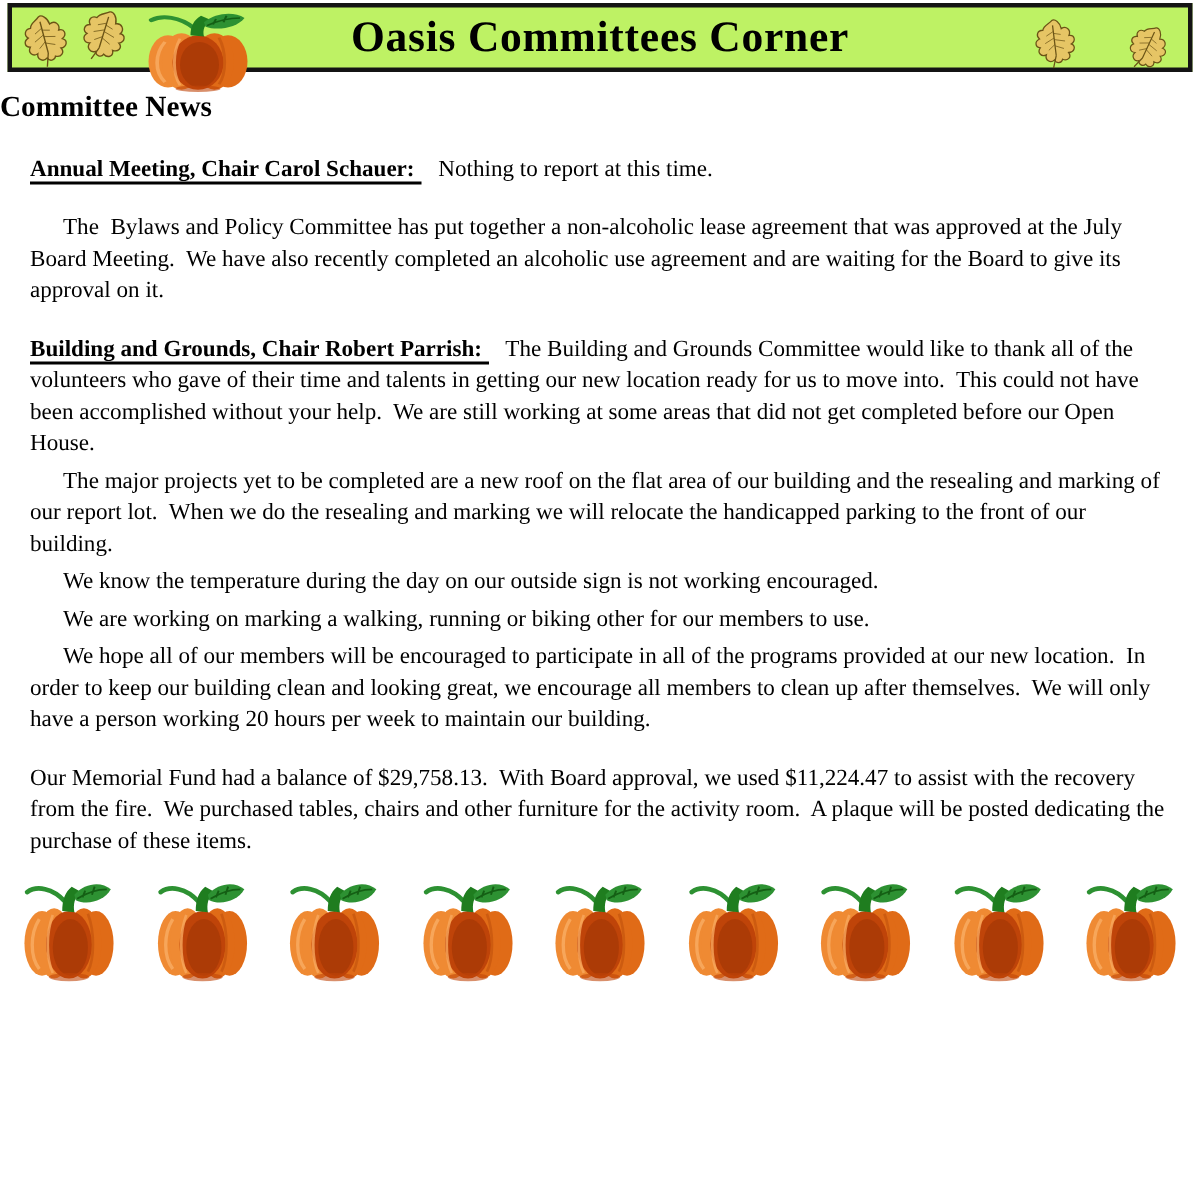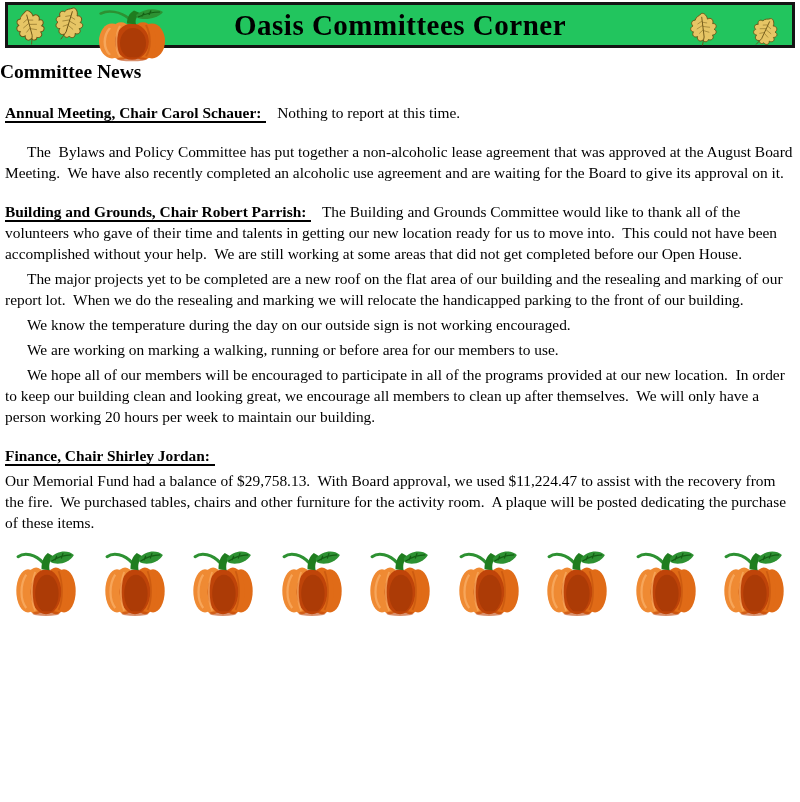--- a/index.html
+++ b/index.html
@@ -8,39 +8,39 @@
     --oak-leaf-gold:#e6c565; --oak-leaf-outline:#6b5416; --border-black:#141414;
   }
   html,body{margin:0;padding:0;}
   body{
     width:800px;height:802px;overflow:hidden;background:#ffffff;color:#000;
     font-family:"Liberation Serif","DejaVu Serif",serif;
   }
   
   .header-box{
     position:relative;margin:2px 5px 12px 5px;height:40px;
-    border:3px solid var(--border-black);background:#22c55e;padding-left:20px;
+    border:3px solid var(--border-black);background:#bef264;padding-left:20px;
   }
   .header-title{
     position:absolute;left:0;right:0;top:2px;text-align:center;
     font-size:29px;font-weight:bold;letter-spacing:.5px;line-height:36px;
   }
   .deco{position:absolute;line-height:0;}
   .deco svg{display:block;}
   .hdr-leaf-1{left:6px;top:3px;transform:rotate(-18deg);}
   .hdr-leaf-2{left:44px;top:0px;transform:rotate(14deg);}
   .hdr-pumpkin{left:84px;top:-1px;z-index:3;}
   .hdr-leaf-3{right:72px;top:6px;transform:rotate(-10deg);}
   .hdr-leaf-4{right:12px;top:10px;transform:rotate(22deg);}
   
   .subtitle{
     margin-top:11px;font-size:19.5px;font-weight:bold;line-height:24px;
   }
   
-  .content{padding:0 5px;font-size:15.4px;line-height:21px;}
+  .content{padding:0 20px;font-size:15.4px;line-height:21px;}
   .section{margin-top:18px;}
   .section p{margin:4px 0 0 0;white-space:pre-wrap;}
   .section p:first-child{margin-top:0;}
   .section p.indent{text-indent:22px;}
   .heading{
     font-weight:bold;border-bottom:2px solid #000;
     padding-right:5px;margin-right:7px;
   }
   .heading-line{margin-bottom:2px;}
   
@@ -109,31 +109,30 @@
   </span>
 </div>
 
 <div class="subtitle">Committee News</div>
 
 <div class="content">
     <div class="section">
       <p><span class="heading">Annual Meeting, Chair Carol Schauer:</span> <span>Nothing to report at this time.</span></p>
     </div>
     <div class="section">
-      <p class="indent">The  Bylaws and Policy Committee has put together a non-alcoholic lease agreement that was approved at the August Board Meeting.  We have also recently completed an alcoholic use agreement and are waiting for the Board to give its approval on it.</p>
+      <p class="indent">The  Bylaws and Policy Committee has put together a non-alcoholic lease agreement that was approved at the July Board Meeting.  We have also recently completed an alcoholic use agreement and are waiting for the Board to give its approval on it.</p>
     </div>
     <div class="section">
       <p><span class="heading">Building and Grounds, Chair Robert Parrish:</span> <span>The Building and Grounds Committee would like to thank all of the volunteers who gave of their time and talents in getting our new location ready for us to move into.  This could not have been accomplished without your help.  We are still working at some areas that did not get completed before our Open House.</span></p>
       <p class="indent">The major projects yet to be completed are a new roof on the flat area of our building and the resealing and marking of our report lot.  When we do the resealing and marking we will relocate the handicapped parking to the front of our building.</p>
       <p class="indent">We know the temperature during the day on our outside sign is not working encouraged.</p>
-      <p class="indent">We are working on marking a walking, running or before area for our members to use.</p>
+      <p class="indent">We are working on marking a walking, running or biking other for our members to use.</p>
       <p class="indent">We hope all of our members will be encouraged to participate in all of the programs provided at our new location.  In order to keep our building clean and looking great, we encourage all members to clean up after themselves.  We will on­ly have a person working 20 hours per week to maintain our building.</p>
     </div>
     <div class="section">
-      <p class="heading-line"><span class="heading">Finance, Chair Shirley Jordan:</span></p>
       <p>Our Memorial Fund had a balance of $29,758.13.  With Board approval, we used $11,224.47 to assist with the recovery from the fire.  We purchased tables, chairs and other furniture for the activity room.  A plaque will be posted dedicating the purchase of these items.</p>
     </div>
   </div>
 
 <div class="pumpkin-row">
     <span class="pumpkin"><svg viewBox="0 0 80 80" width="72" height="72">
         <use href="#pumpkin-symbol"></use>
       </svg></span>
     <span class="pumpkin"><svg viewBox="0 0 80 80" width="72" height="72">
         <use href="#pumpkin-symbol"></use>

